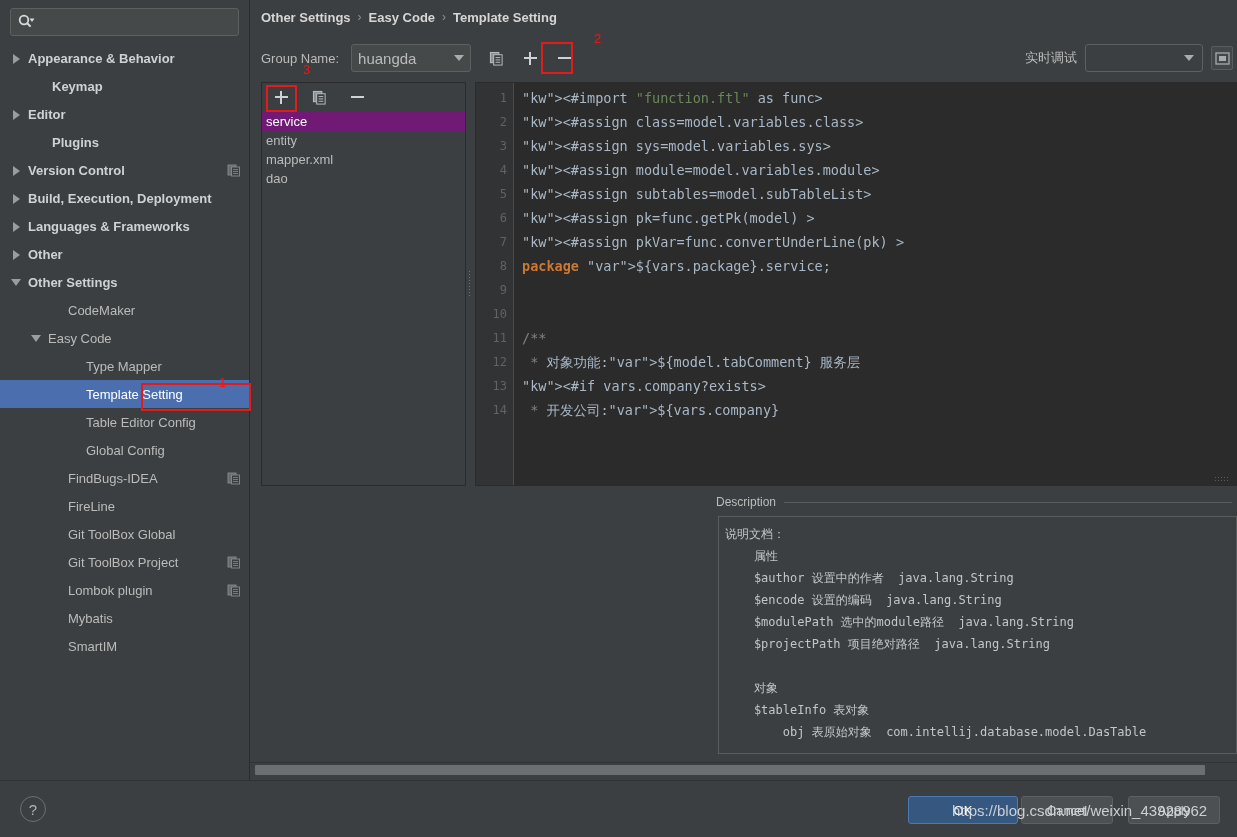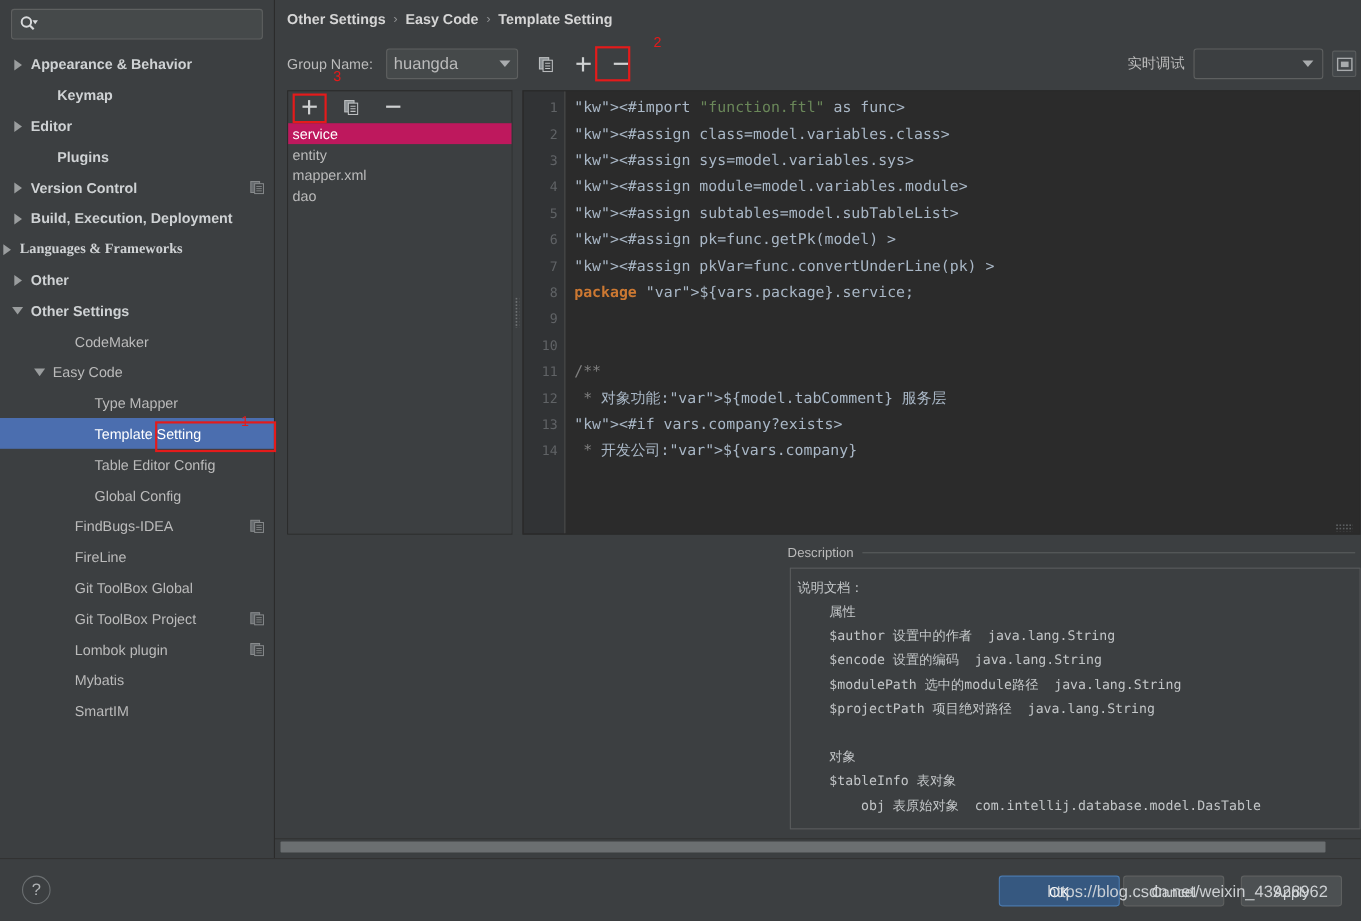--- a/index.html
+++ b/index.html
@@ -124,21 +124,21 @@
   .tpl-panel {
     width: 205px; background: #3c3f41; border: 1px solid #2b2b2b;
     display: flex; flex-direction: column; position: relative;
   }
   .tpl-toolbar { height: 28px; display: flex; align-items: center; padding-left: 6px; gap: 2px; }
   .tpl-list { flex: 1; background: #3c3f41; padding-top: 1px; }
   .tpl-item {
     height: 19px; line-height: 19px; font-size: 13px; color: #bbbbbb;
     padding-left: 4px; cursor: default;
   }
-  .tpl-item.selected { background: #be185d; color: #ffffff; }
+  .tpl-item.selected { background: #701a75; color: #ffffff; }
 
   .splitter {
     width: 9px; background: #3c3f41; position: relative; flex: 0 0 auto;
   }
   .splitter .grip {
     position: absolute; left: 2px; top: 50%; transform: translateY(-50%);
     width: 4px; height: 28px;
     background-image: radial-gradient(circle, #6e7173 1px, transparent 1px);
     background-size: 3px 3px;
   }
@@ -264,21 +264,21 @@
               <rect x="4.5" y="4" width="8" height="9" fill="#3c3f41" stroke="#c6c9cb" stroke-width="0.9"></rect>
               <line x1="6" y1="6.5" x2="11" y2="6.5" stroke="#c6c9cb" stroke-width="0.8"></line>
               <line x1="6" y1="8.5" x2="11" y2="8.5" stroke="#c6c9cb" stroke-width="0.8"></line>
               <line x1="6" y1="10.5" x2="11" y2="10.5" stroke="#c6c9cb" stroke-width="0.8"></line>
             </svg></span>
         </div>
         <div class="tree-item bold" style="padding-left: 10px;">
           <span class="arrow collapsed"></span>
           <span class="tree-label">Build, Execution, Deployment</span>
         </div>
-        <div class="tree-item bold" style=" font-family: Liberation Serif, serif;">
+        <div class="tree-item bold" style="padding-left: 10px;">
           <span class="arrow collapsed"></span>
           <span class="tree-label">Languages &amp; Frameworks</span>
         </div>
         <div class="tree-item bold" style="padding-left: 10px;">
           <span class="arrow collapsed"></span>
           <span class="tree-label">Other</span>
         </div>
         <div class="tree-item bold" style="padding-left: 10px;">
           <span class="arrow expanded"></span>
           <span class="tree-label">Other Settings</span>

